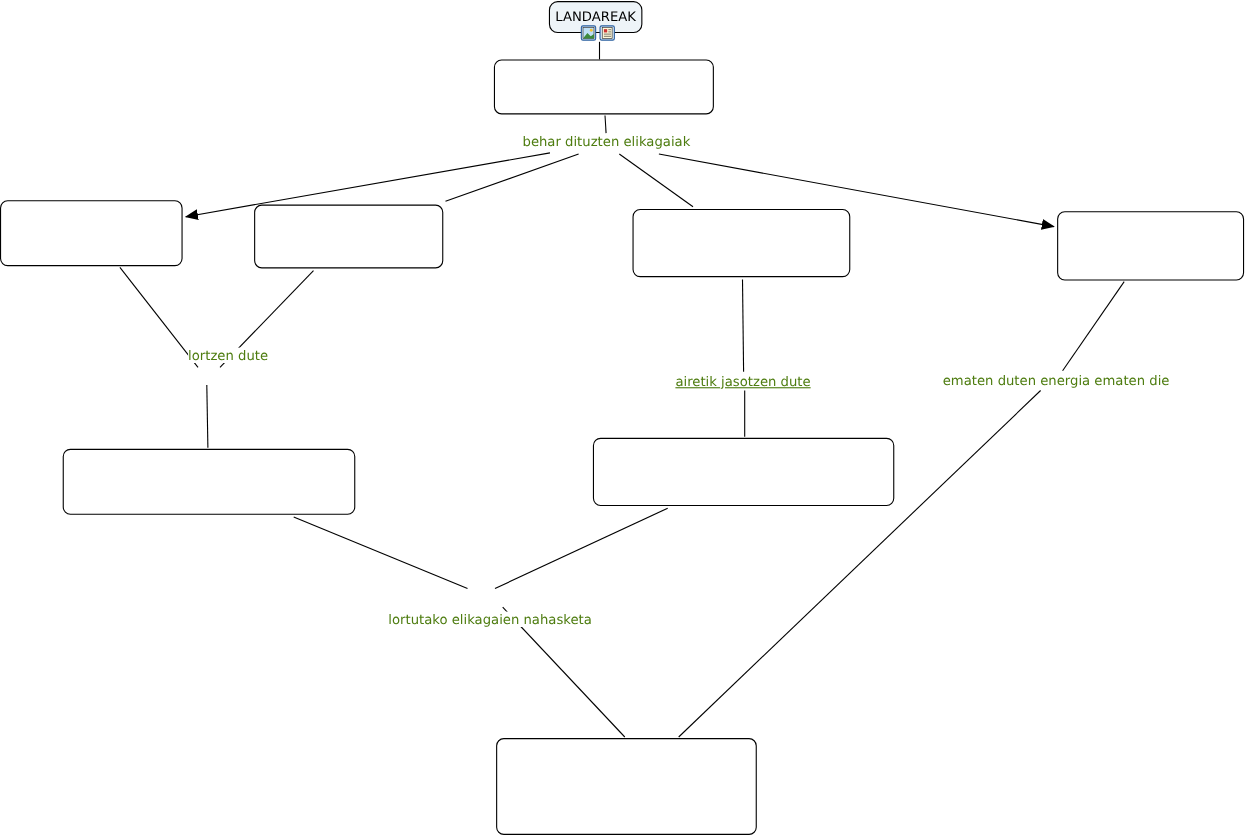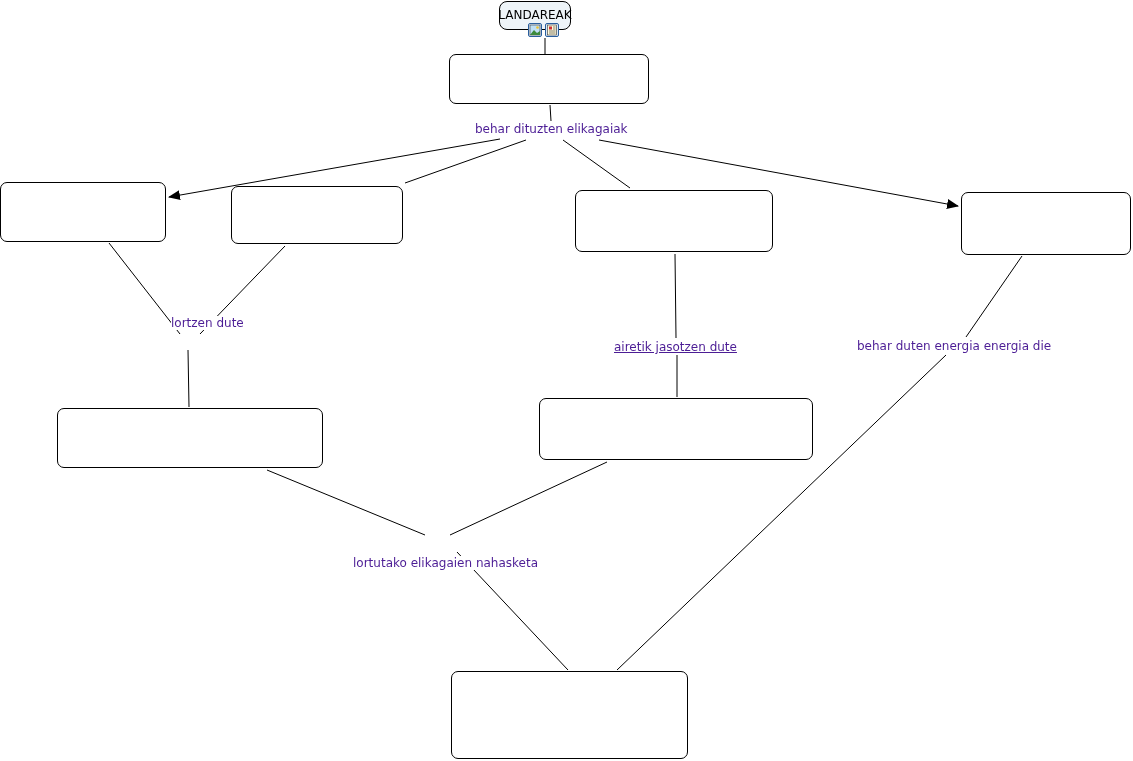--- a/index.html
+++ b/index.html
@@ -4,21 +4,21 @@
 <style>
   html, body { margin: 0; padding: 0; background: #ffffff; }
   body { width: 1133px; height: 761px; position: relative; overflow: hidden;
          font-family: "DejaVu Sans", sans-serif; }
   #canvas { position: absolute; left: 0; top: 0; }
   .concept { position: absolute; box-sizing: border-box; border: 1.3px solid #000;
              border-radius: 7px; background: #fff; }
   .root { position: absolute; box-sizing: border-box; border: 1px solid #000;
           border-radius: 8px; background: #eef4f8; font-size: 12px; color: #000;
           display: flex; align-items: flex-start; justify-content: center; padding-top: 6px; }
-  .link-label { position: absolute; font-size: 12px; color: #4c1d95; white-space: nowrap;
+  .link-label { position: absolute; font-size: 12px; color: #4d7c0f; white-space: nowrap;
                 background: #fff; line-height: 14px; }
   .res-icon { position: absolute; width: 14px; height: 14px; box-sizing: border-box;
               border: 1px solid #2a5f9e; border-radius: 2px; background: #dbe9f7; }
 </style>
 </head>
 <body>
 
 <svg id="canvas" width="1133" height="761">
   <defs>
     <marker id="arrow" markerWidth="12" markerHeight="10" refX="11" refY="5" orient="auto" markerUnits="userSpaceOnUse">
@@ -52,21 +52,21 @@
 
   <line x1="946" y1="355" x2="617" y2="670" stroke="#000" stroke-width="1"></line>
 
   <line x1="267" y1="470" x2="425" y2="535" stroke="#000" stroke-width="1"></line>
 
   <line x1="607" y1="462" x2="450" y2="535" stroke="#000" stroke-width="1"></line>
 
   <line x1="457" y1="552" x2="568" y2="670" stroke="#000" stroke-width="1"></line>
 </svg>
 
-<div class="root" style="left:499px; top:1px; width:72px; height:29px;">
+<div class="root" style="left:499px; top:1px; width:85px; height:29px;">
   <span>LANDAREAK</span>
 </div>
 <div class="res-icon" style="left:528px; top:23px;">
   <svg width="12" height="12" style="position:absolute;left:0;top:0">
     <rect x="1" y="1" width="10" height="10" fill="#bfe0f5" stroke="#333" stroke-width="0.6"></rect>
     <path d="M1,11 L5,6 L8,9 L11,7 L11,11 Z" fill="#3c8a3c"></path>
     <circle cx="8.5" cy="3.5" r="1.3" fill="#f2c230"></circle>
   </svg>
 </div>
 <div class="res-icon" style="left:545px; top:23px;">
@@ -101,14 +101,14 @@
 <div class="concept" style="left:539px; top:398px; width:274px; height:62px;">
   <span></span>
 </div>
 <div class="concept" style="left:451px; top:671px; width:237px; height:88px;">
   <span></span>
 </div>
 
 <div class="link-label" style="left:475px; top:122px;">behar dituzten elikagaiak</div>
 <div class="link-label" style="left:151px; top:316px;margin-left:20px;">lortzen dute</div>
 <div class="link-label" style="left:614px; top:340px;text-decoration:underline;">airetik jasotzen dute</div>
-<div class="link-label" style="left:857px; top:339px;">behar duten energia energia die</div>
+<div class="link-label" style="left:857px; top:339px;">ematen duten energia ematen die</div>
 <div class="link-label" style="left:353px; top:556px;">lortutako elikagaien nahasketa</div>
 
 </body></html>

